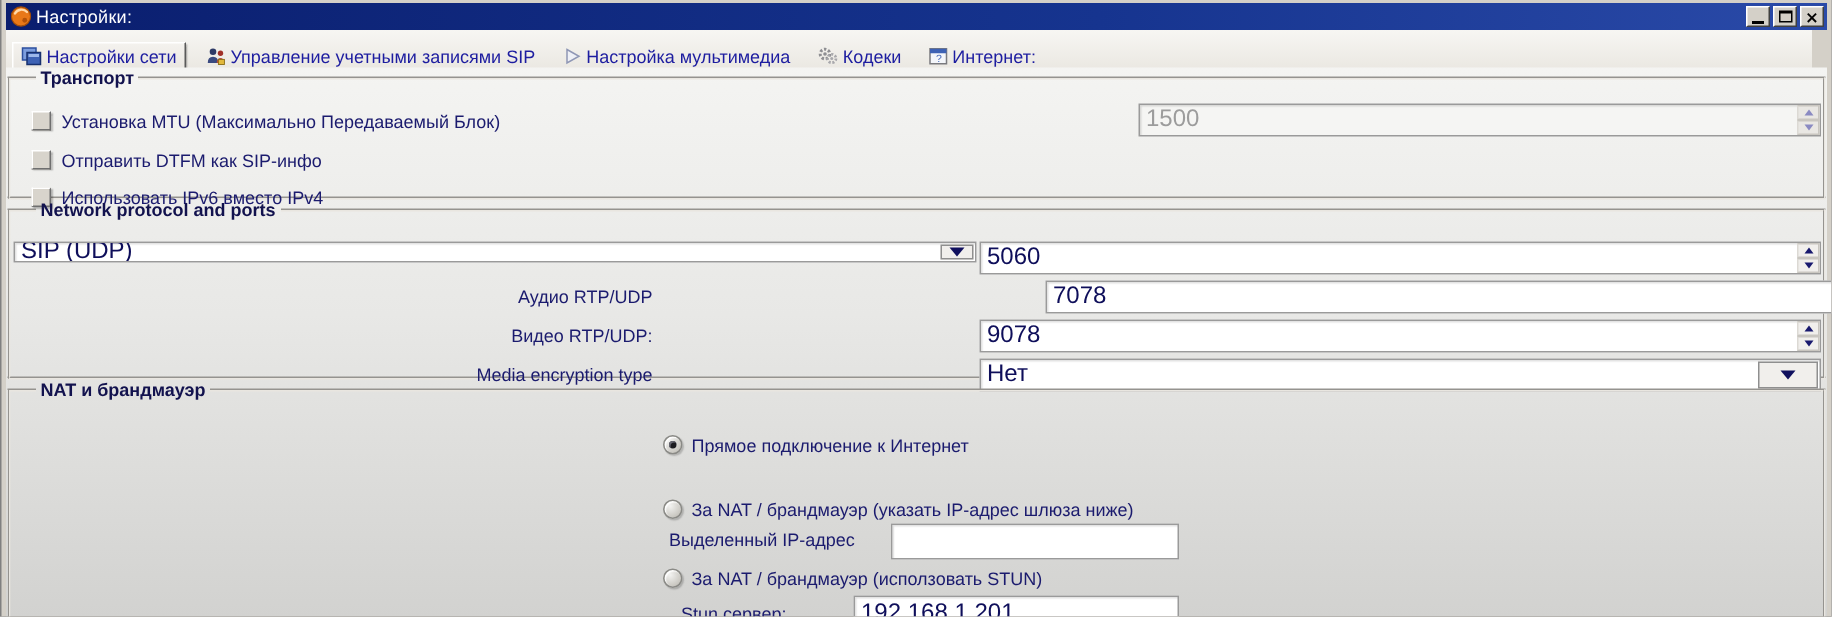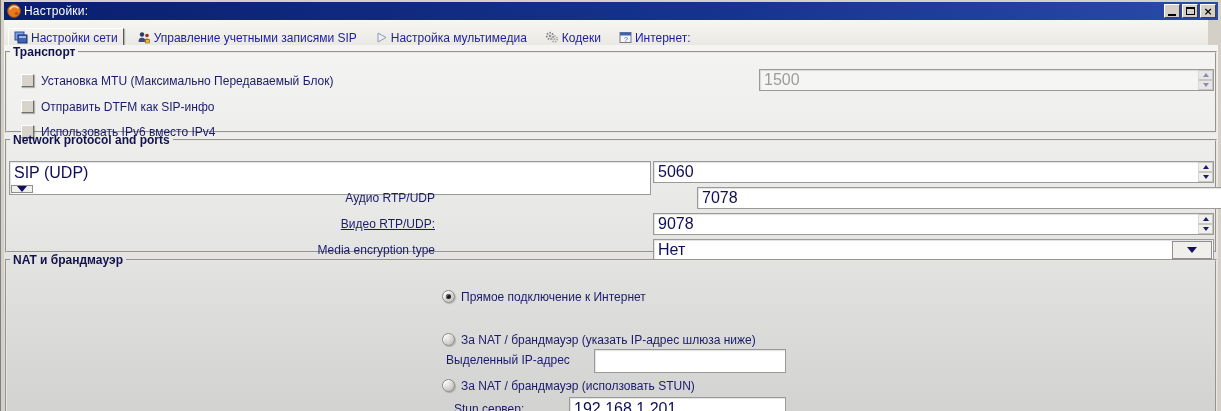--- a/index.html
+++ b/index.html
@@ -28,21 +28,21 @@
   .tab{display:flex;align-items:center;gap:3px;padding:2px 5px;height:20px;
        color:#1d1da0;font-size:12px;white-space:nowrap;cursor:default;}
   .tab.active{background:linear-gradient(#f4f2ee,#e9e6e0);border:1px solid;
        border-color:#ffffff #5a5a5a #5a5a5a #ffffff;box-shadow:1px 1px 1px rgba(0,0,0,.25);}
   .tab svg{flex:0 0 auto;}
   
   .content{position:absolute;left:3px;top:45px;right:3px;bottom:0;
            background:linear-gradient(#f4f4f2 0%,#e8e8e6 45%,#d2d2d0 100%);}
   fieldset.group{position:absolute;margin:0;padding:0;border:2px groove #e9e6e0;}
   fieldset.group legend{font-size:12px;font-weight:bold;color:#12124e;
-           padding:0 3px;margin-left:3px;}
+           padding:0 3px;margin-left:17px;}
   .g-transport{left:1px;top:0;width:1212px;height:88px;}
   .g-network{left:1px;top:88px;width:1212px;height:120px;}
   .g-nat{left:1px;top:208px;width:1212px;height:162px;}
   
   .lbl{position:absolute;font-size:12px;color:#1b1b6e;line-height:15px;white-space:nowrap;}
   .lbl.right{text-align:right;}
   .checkbox{position:absolute;width:13px;height:13px;background:#d8d4cc;
             border:1px solid;border-color:#ffffff #6f6f6f #6f6f6f #ffffff;
             box-shadow:1px 1px 1px rgba(0,0,0,.25);cursor:default;}
   .radio{position:absolute;width:13px;height:13px;border-radius:50%;
@@ -161,21 +161,21 @@
         </span>
       </div>
       <span class="checkbox" style="left:14px;top:41px;"></span>
       <span class="lbl" style="left:34px;top:41px;">Отправить DTFM как SIP-инфо</span>
       <span class="checkbox" style="left:14px;top:66px;"></span>
       <span class="lbl" style="left:34px;top:66px;">Использовать IPv6 вместо IPv4</span>
     </fieldset>
 
     <fieldset class="group g-network">
       <legend>Network protocol and ports</legend>
-      <div class="field" style="left:2px;top:14px;width:642px;height:34px;flex-direction:column;">
+      <div class="field" style="left:2px;top:14px;width:642px;height:14px;">
         <input readonly="" value="SIP (UDP)" style="">
         <span class="combobtn">
             <span class="tri-combo"></span>
           </span>
       </div>
       <div class="field" style="left:646px;top:14px;width:561px;height:22px;">
         <input readonly="" value="5060" style="">
         <span class="spinbtns">
           <button class="spinbtn">
               <span class="tri-up"></span>
@@ -190,21 +190,21 @@
         <input readonly="" value="7078" style="">
         <span class="spinbtns">
           <button class="spinbtn">
               <span class="tri-up"></span>
             </button>
           <button class="spinbtn">
               <span class="tri-dn"></span>
             </button>
         </span>
       </div>
-      <span class="lbl right" style="left:4px;top:70px;width:424px;text-decoration:underline;">Видео RTP/UDP:</span>
+      <span class="lbl right" style="left:4px;top:70px;width:424px;">Видео RTP/UDP:</span>
       <div class="field" style="left:646px;top:66px;width:561px;height:22px;">
         <input readonly="" value="9078" style="">
         <span class="spinbtns">
           <button class="spinbtn">
               <span class="tri-up"></span>
             </button>
           <button class="spinbtn">
               <span class="tri-dn"></span>
             </button>
         </span>

